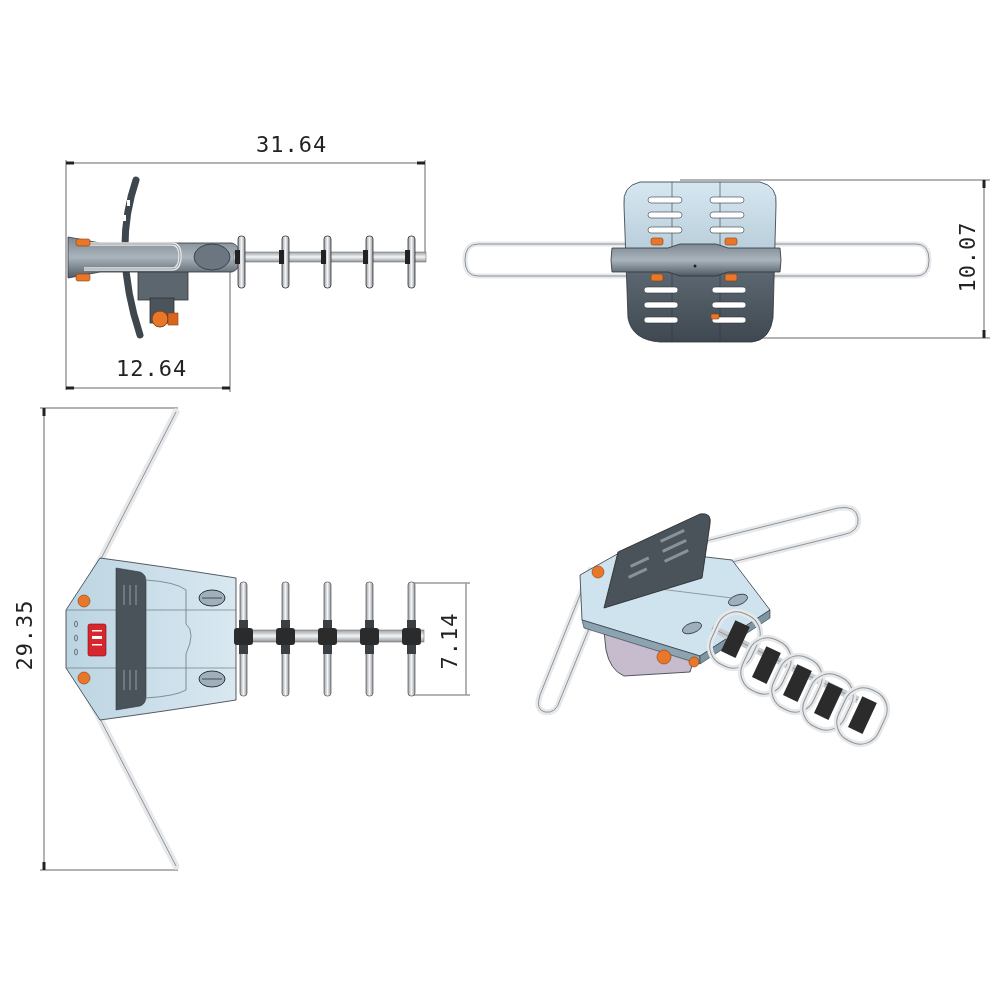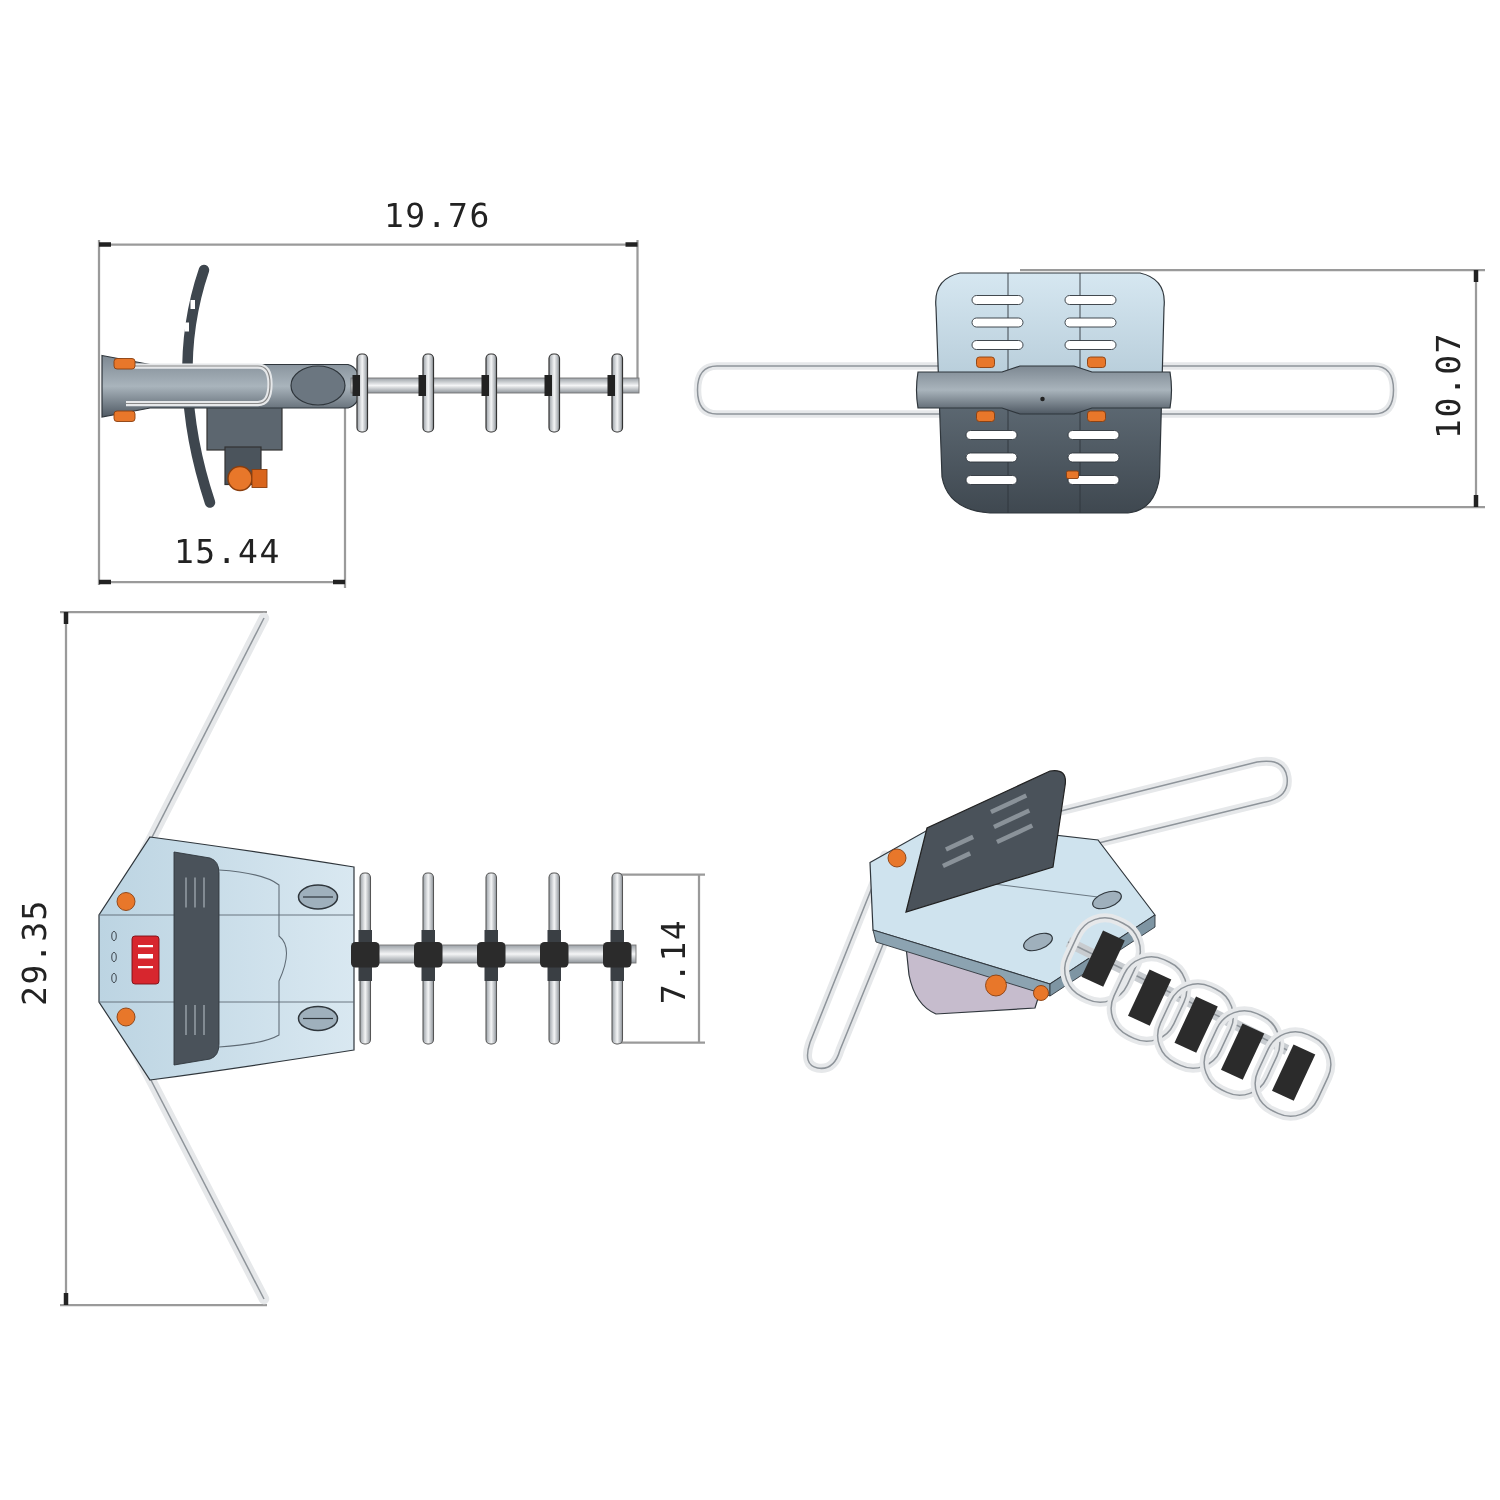--- a/index.html
+++ b/index.html
@@ -290,17 +290,17 @@
       </g>
       <g transform="translate(862,716)">
         <rect x="-22" y="-28" width="44" height="56" rx="20" transform="rotate(25)" stroke="#e6e8ea" stroke-width="6"></rect>
         <rect x="-22" y="-28" width="44" height="56" rx="20" transform="rotate(25)" stroke="#8e949a" stroke-width="1"></rect>
         <rect x="-8" y="-18" width="16" height="34" fill="#2b2b2b" transform="rotate(25)"></rect>
       </g>
     </g>
   </g>
 </svg>
 
-<div class="dim-label" style="left:256px;top:134px;">19.76</div>
-<div class="dim-label" style="left:116px;top:358px;">15.44</div>
+<div class="dim-label" style="left:256px;top:134px;">31.64</div>
+<div class="dim-label" style="left:116px;top:358px;">12.64</div>
 <div class="dim-label vert" style="left:932px;top:246px;">10.07</div>
 <div class="dim-label vert" style="left:-11px;top:624px;">29.35</div>
 <div class="dim-label vert" style="left:422px;top:630px;">7.14</div>
 
 </body></html>

